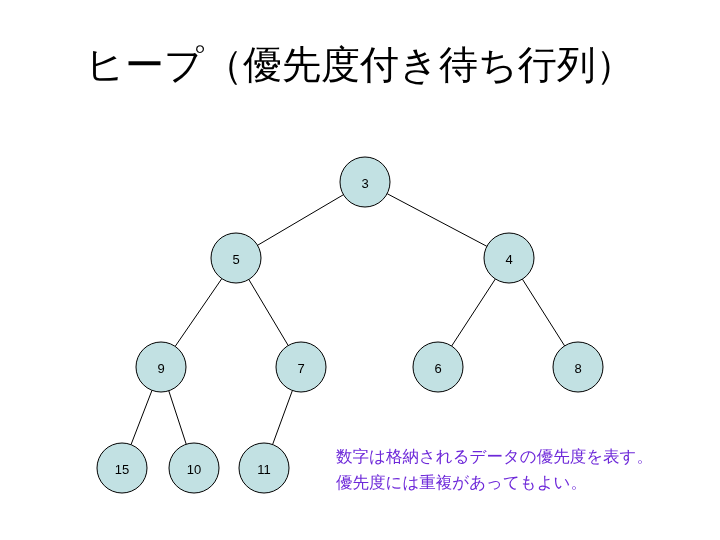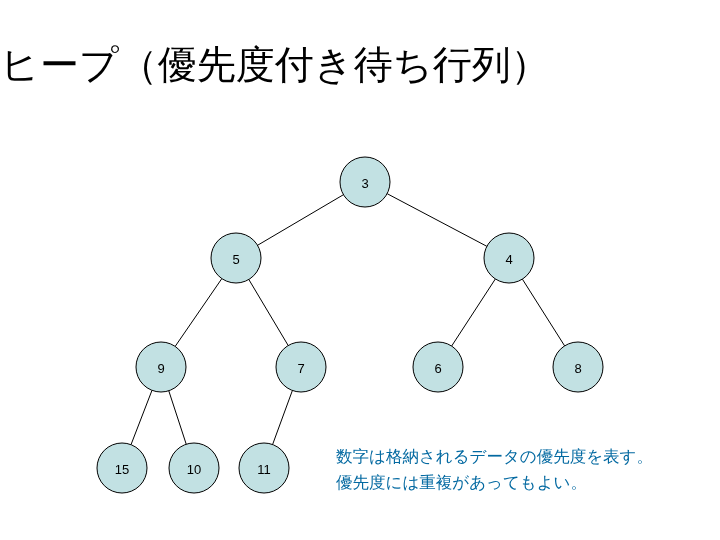--- a/index.html
+++ b/index.html
@@ -13,20 +13,21 @@
     height: 540px;
     background: #ffffff;
     overflow: hidden;
     font-family: "Liberation Sans", "DejaVu Sans", sans-serif;
   }
   #slide-title {
     position: absolute;
     left: 0;
     top: 42px;
     width: 720px;
+    text-align: center;
     font-size: 39px;
     line-height: 46px;
     color: #000000;
     letter-spacing: 0px;
     white-space: nowrap;
     font-family: "DejaVu Sans", "Liberation Sans", sans-serif;
   }
   #tree-svg {
     position: absolute;
     left: 0;
@@ -49,21 +50,21 @@
     font-size: 13px;
     fill: #000000;
     text-anchor: middle;
     dominant-baseline: central;
   }
   #note-block {
     position: absolute;
     left: 336px;
     top: 444px;
     width: 384px;
-    color: #0369a1;
+    color: #6d28d9;
     font-size: 16.5px;
     line-height: 26px;
     font-family: "DejaVu Sans", "Liberation Sans", sans-serif;
   }
   .note-line {
     display: block;
     white-space: nowrap;
   }
 </style>
 </head>

